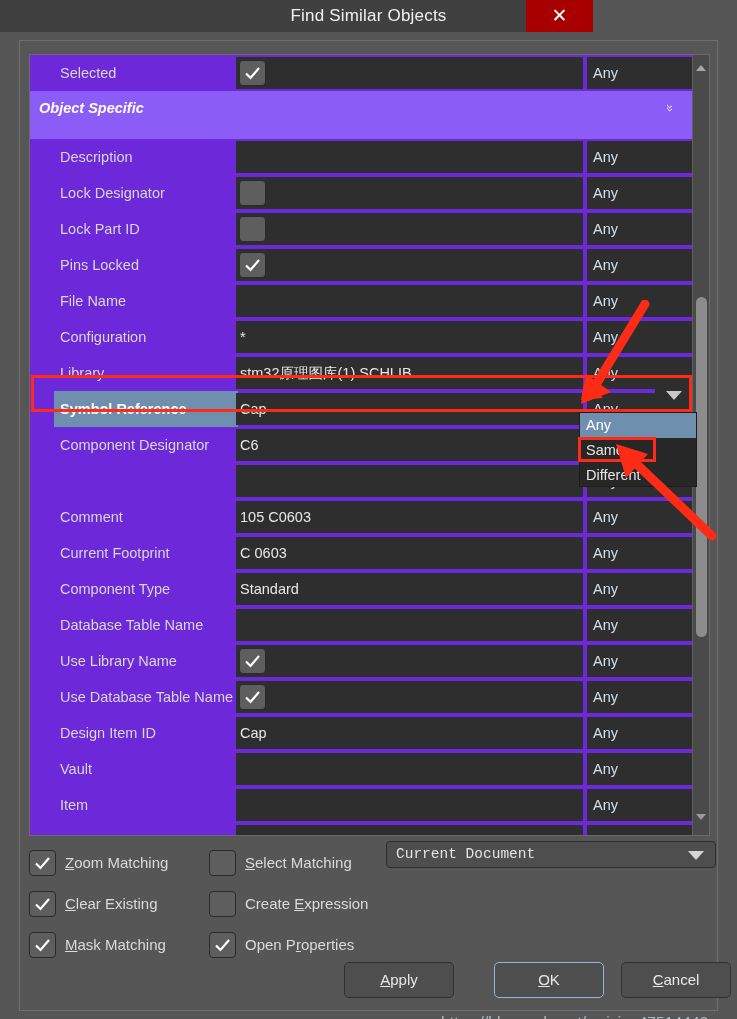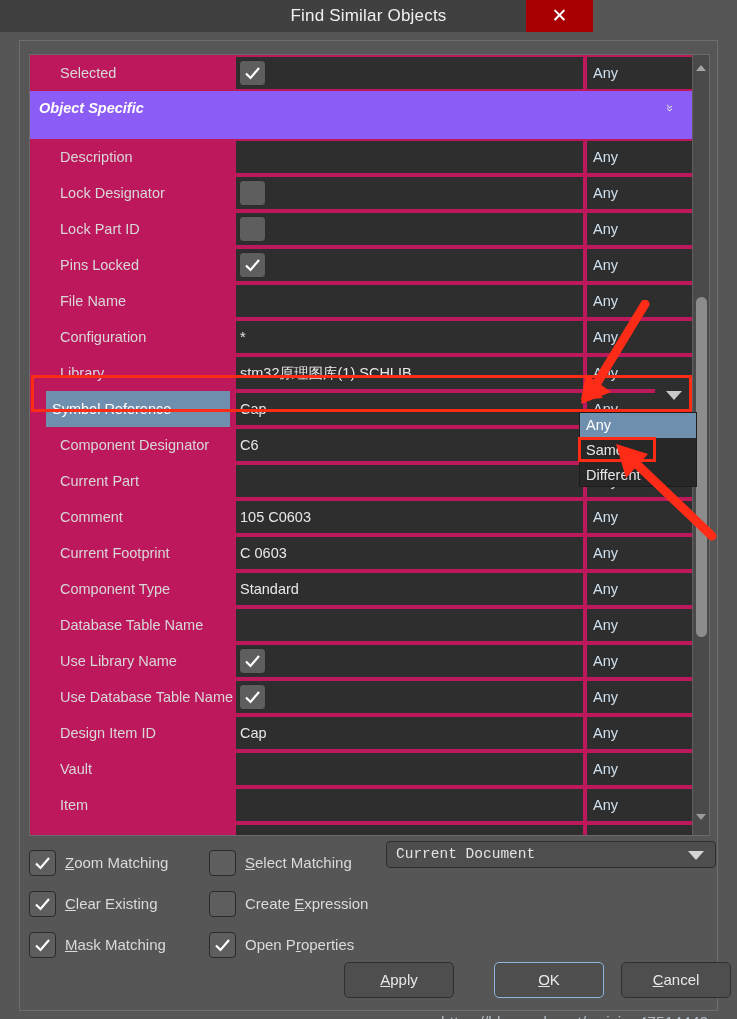--- a/index.html
+++ b/index.html
@@ -49,21 +49,21 @@
     width: 681px; height: 782px;
     background: #383838;
     border: 1px solid #6a6a6a;
     overflow: hidden;
   }
   #grid-rows {
     position: absolute; left: 0; top: 0; width: 664px;
   }
   .row {
     position: relative; height: 36px; width: 664px;
-    background: #be185d;
+    background: #6d28d9;
   }
   .row .lbl {
     position: absolute; left: 30px; top: 0; height: 36px; line-height: 36px;
     color: #d8d8d8; font-size: 14.5px;
     width: 178px; overflow: hidden; white-space: nowrap;
   }
   .row .valcell {
     position: absolute; left: 206px; top: 2px;
     width: 347px; height: 32px;
     background: #2e2e2e;
@@ -101,21 +101,21 @@
     height: 34px; line-height: 34px; width: 400px;
   }
   .row.group .chev {
     position: absolute; right: -8px; top: 0; height: 34px; line-height: 34px;
     color: #e0e0e0; font-size: 13px; width: 24px; text-align: center;
   }
 
   
   .row.selected .lbl {
     background: #6e8fae; color: #ffffff;
-    left: 16px; width: 184px; padding-left: 6px;
+    left: 24px; width: 184px; padding-left: 6px; font-weight: bold;
   }
 
   
   #scrollbar {
     position: absolute; right: 0; top: 0; width: 17px; height: 780px;
     background: #4a4a4a; border-left: 1px solid #5f5f5f;
     cursor: pointer;
   }
   #sb-up, #sb-down {
     position: absolute; left: 0; width: 17px; height: 17px; cursor: pointer;
@@ -349,21 +349,20 @@
           <div class="row">
             <div class="lbl">Component Designator</div>
             <div class="valcell">
               <div class="valtext">C6</div>
             </div>
             <div class="anycell">
               <div class="anytext">Any</div>
             </div>
           </div>
           <div class="row">
-            <div class="lbl">Current Part</div>
             <div class="valcell">
               <div class="valtext"></div>
             </div>
             <div class="anycell">
               <div class="anytext">Any</div>
             </div>
           </div>
           <div class="row">
             <div class="lbl">Comment</div>
             <div class="valcell">

